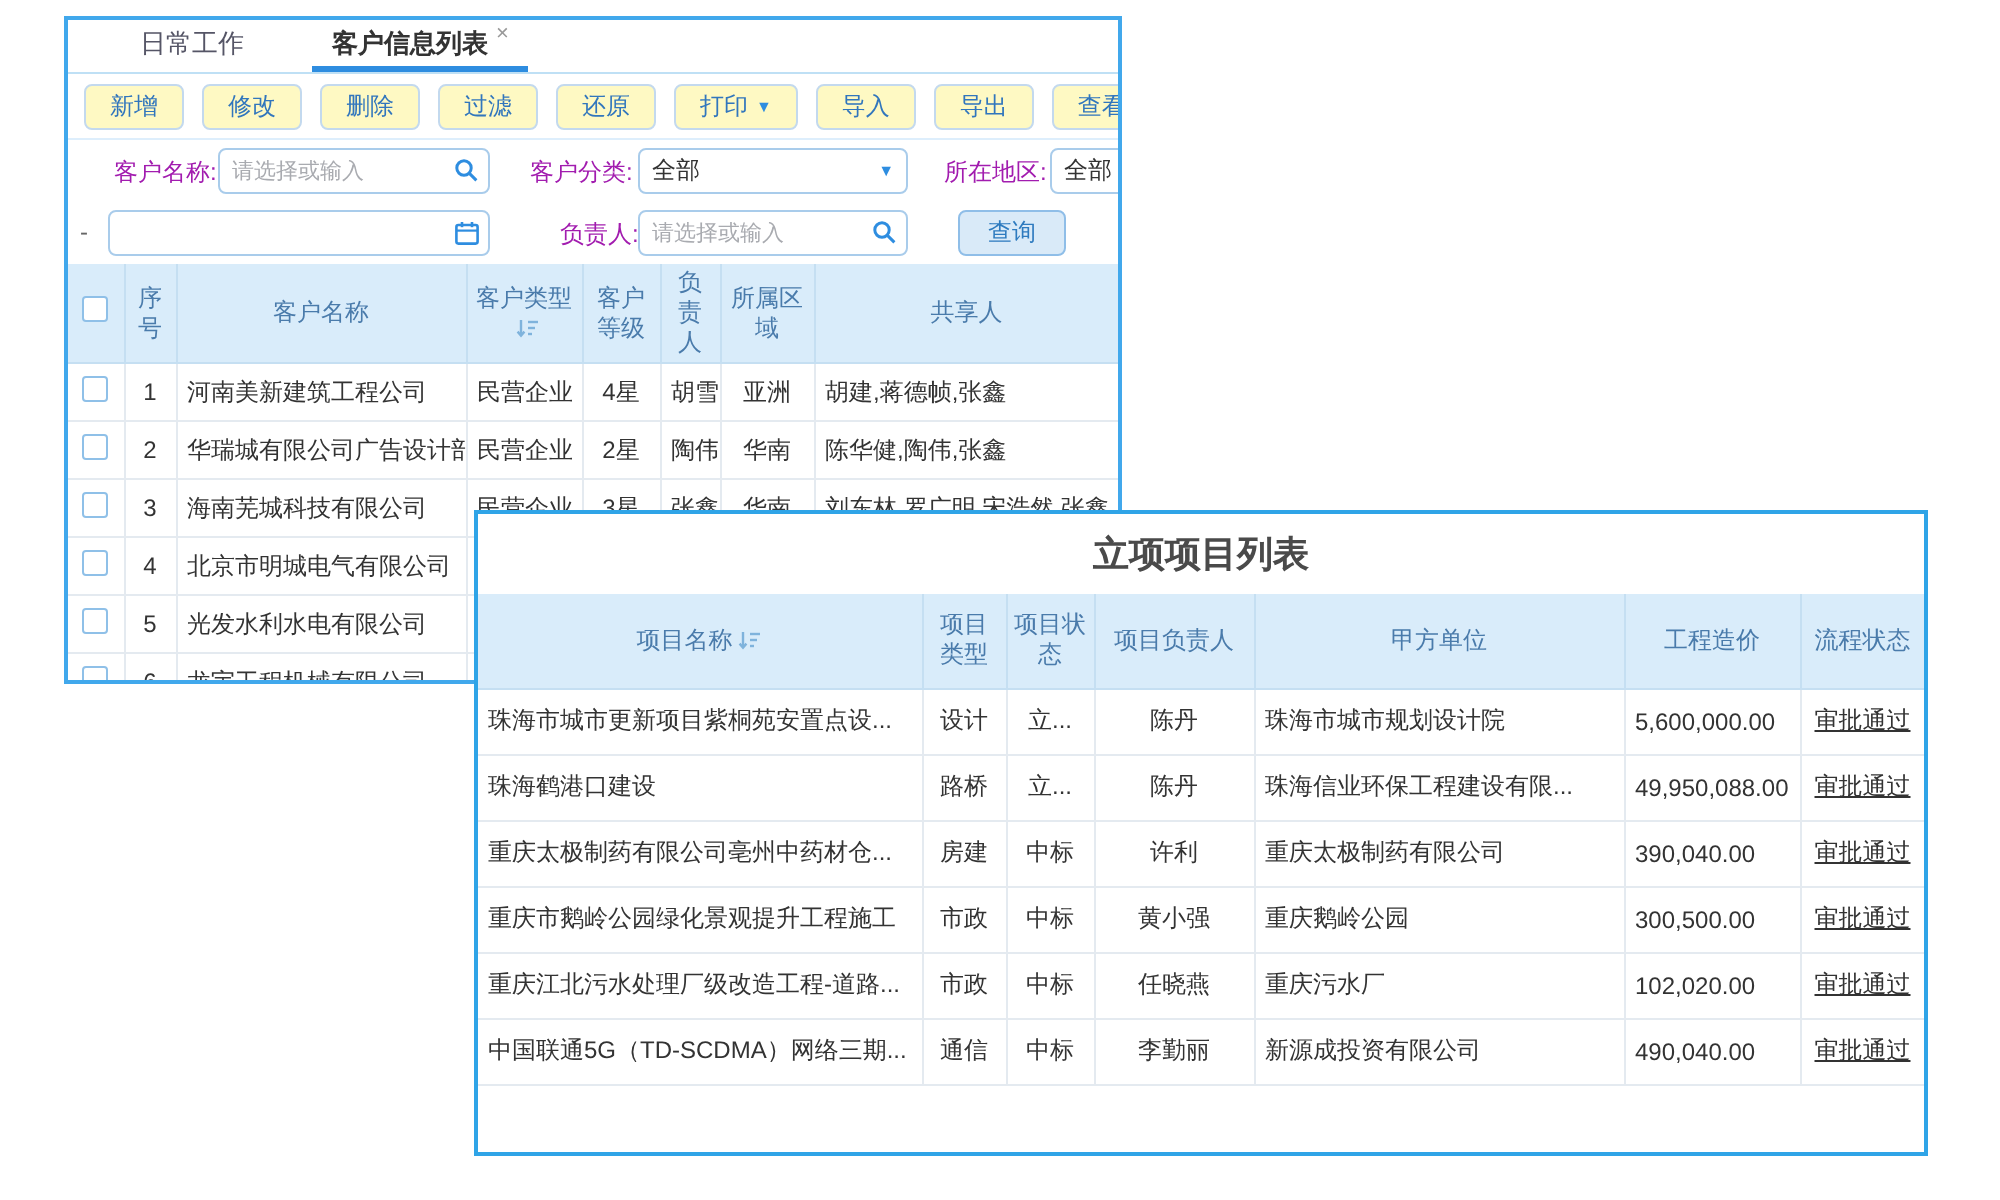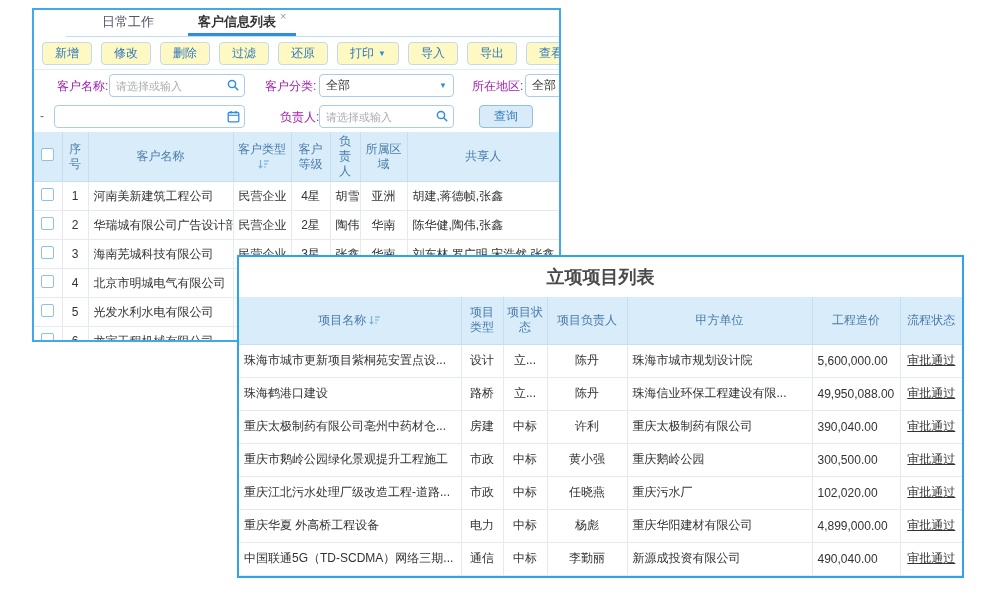--- a/index.html
+++ b/index.html
@@ -4,21 +4,21 @@
 <style>
   * { margin:0; padding:0; box-sizing:border-box; }
   html,body { width:1000px; height:600px; background:#ffffff; font-family:"Liberation Sans", sans-serif; }
   #stage { position:relative; width:1000px; height:600px; background:#fff; overflow:hidden; }
 
   .panel { position:absolute; background:#fff; border:2px solid #41a8ec; }
 
   
   #customer-panel { left:32px; top:8px; width:529px; height:334px; overflow:hidden; }
 
-  .tabbar { height:27px; display:flex; align-items:flex-end; padding-left:26px; border-bottom:1px solid #bfe0f5;margin-left:32px; }
+  .tabbar { height:27px; display:flex; align-items:flex-end; padding-left:26px; border-bottom:1px solid #bfe0f5; }
   .tab { position:relative; padding:4px 10px 5px; font-size:13px; color:#556; cursor:pointer; }
   .tab.active { font-weight:bold; color:#333; border-bottom:3px solid #2e8de0; padding-bottom:2px; margin-left:24px; }
   .tab .close { position:relative; top:-6px; margin-left:4px; color:#999; font-size:11px; font-weight:normal; }
 
   .toolbar { height:33px; display:flex; align-items:center; gap:9px; padding:0 8px; border-bottom:1px solid #ddeefc; }
   .tbtn { height:23px; padding:0 12px; font-size:12px; color:#3176bd; background:#fef9c3; border:1px solid #c3d9ee; border-radius:4px; cursor:pointer; white-space:nowrap; display:flex; align-items:center; gap:4px; font-family:inherit; }
   .tbtn .arr { font-size:8px; color:#2e8de0; }
 
   .filters { position:relative; height:62px; }
   .f-row { position:absolute; left:0; width:100%; height:31px; }
@@ -323,29 +323,20 @@
           <tr>
             <td class="link">重庆江北污水处理厂级改造工程-道路...</td>
             <td class="c-center">市政</td>
             <td class="c-center">中标</td>
             <td class="c-center link">任晓燕</td>
             <td>重庆污水厂</td>
             <td class="c-right">102,020.00</td>
             <td class="c-center flow-link">审批通过</td>
           </tr>
 
-          <tr>
-            <td class="link">重庆华夏 外高桥工程设备</td>
-            <td class="c-center">电力</td>
-            <td class="c-center">中标</td>
-            <td class="c-center link">杨彪</td>
-            <td>重庆华阳建材有限公司</td>
-            <td class="c-right">4,899,000.00</td>
-            <td class="c-center flow-link">审批通过</td>
-          </tr>
 
           <tr>
             <td class="link">中国联通5G（TD-SCDMA）网络三期...</td>
             <td class="c-center">通信</td>
             <td class="c-center">中标</td>
             <td class="c-center link">李勤丽</td>
             <td>新源成投资有限公司</td>
             <td class="c-right">490,040.00</td>
             <td class="c-center flow-link">审批通过</td>
           </tr>

